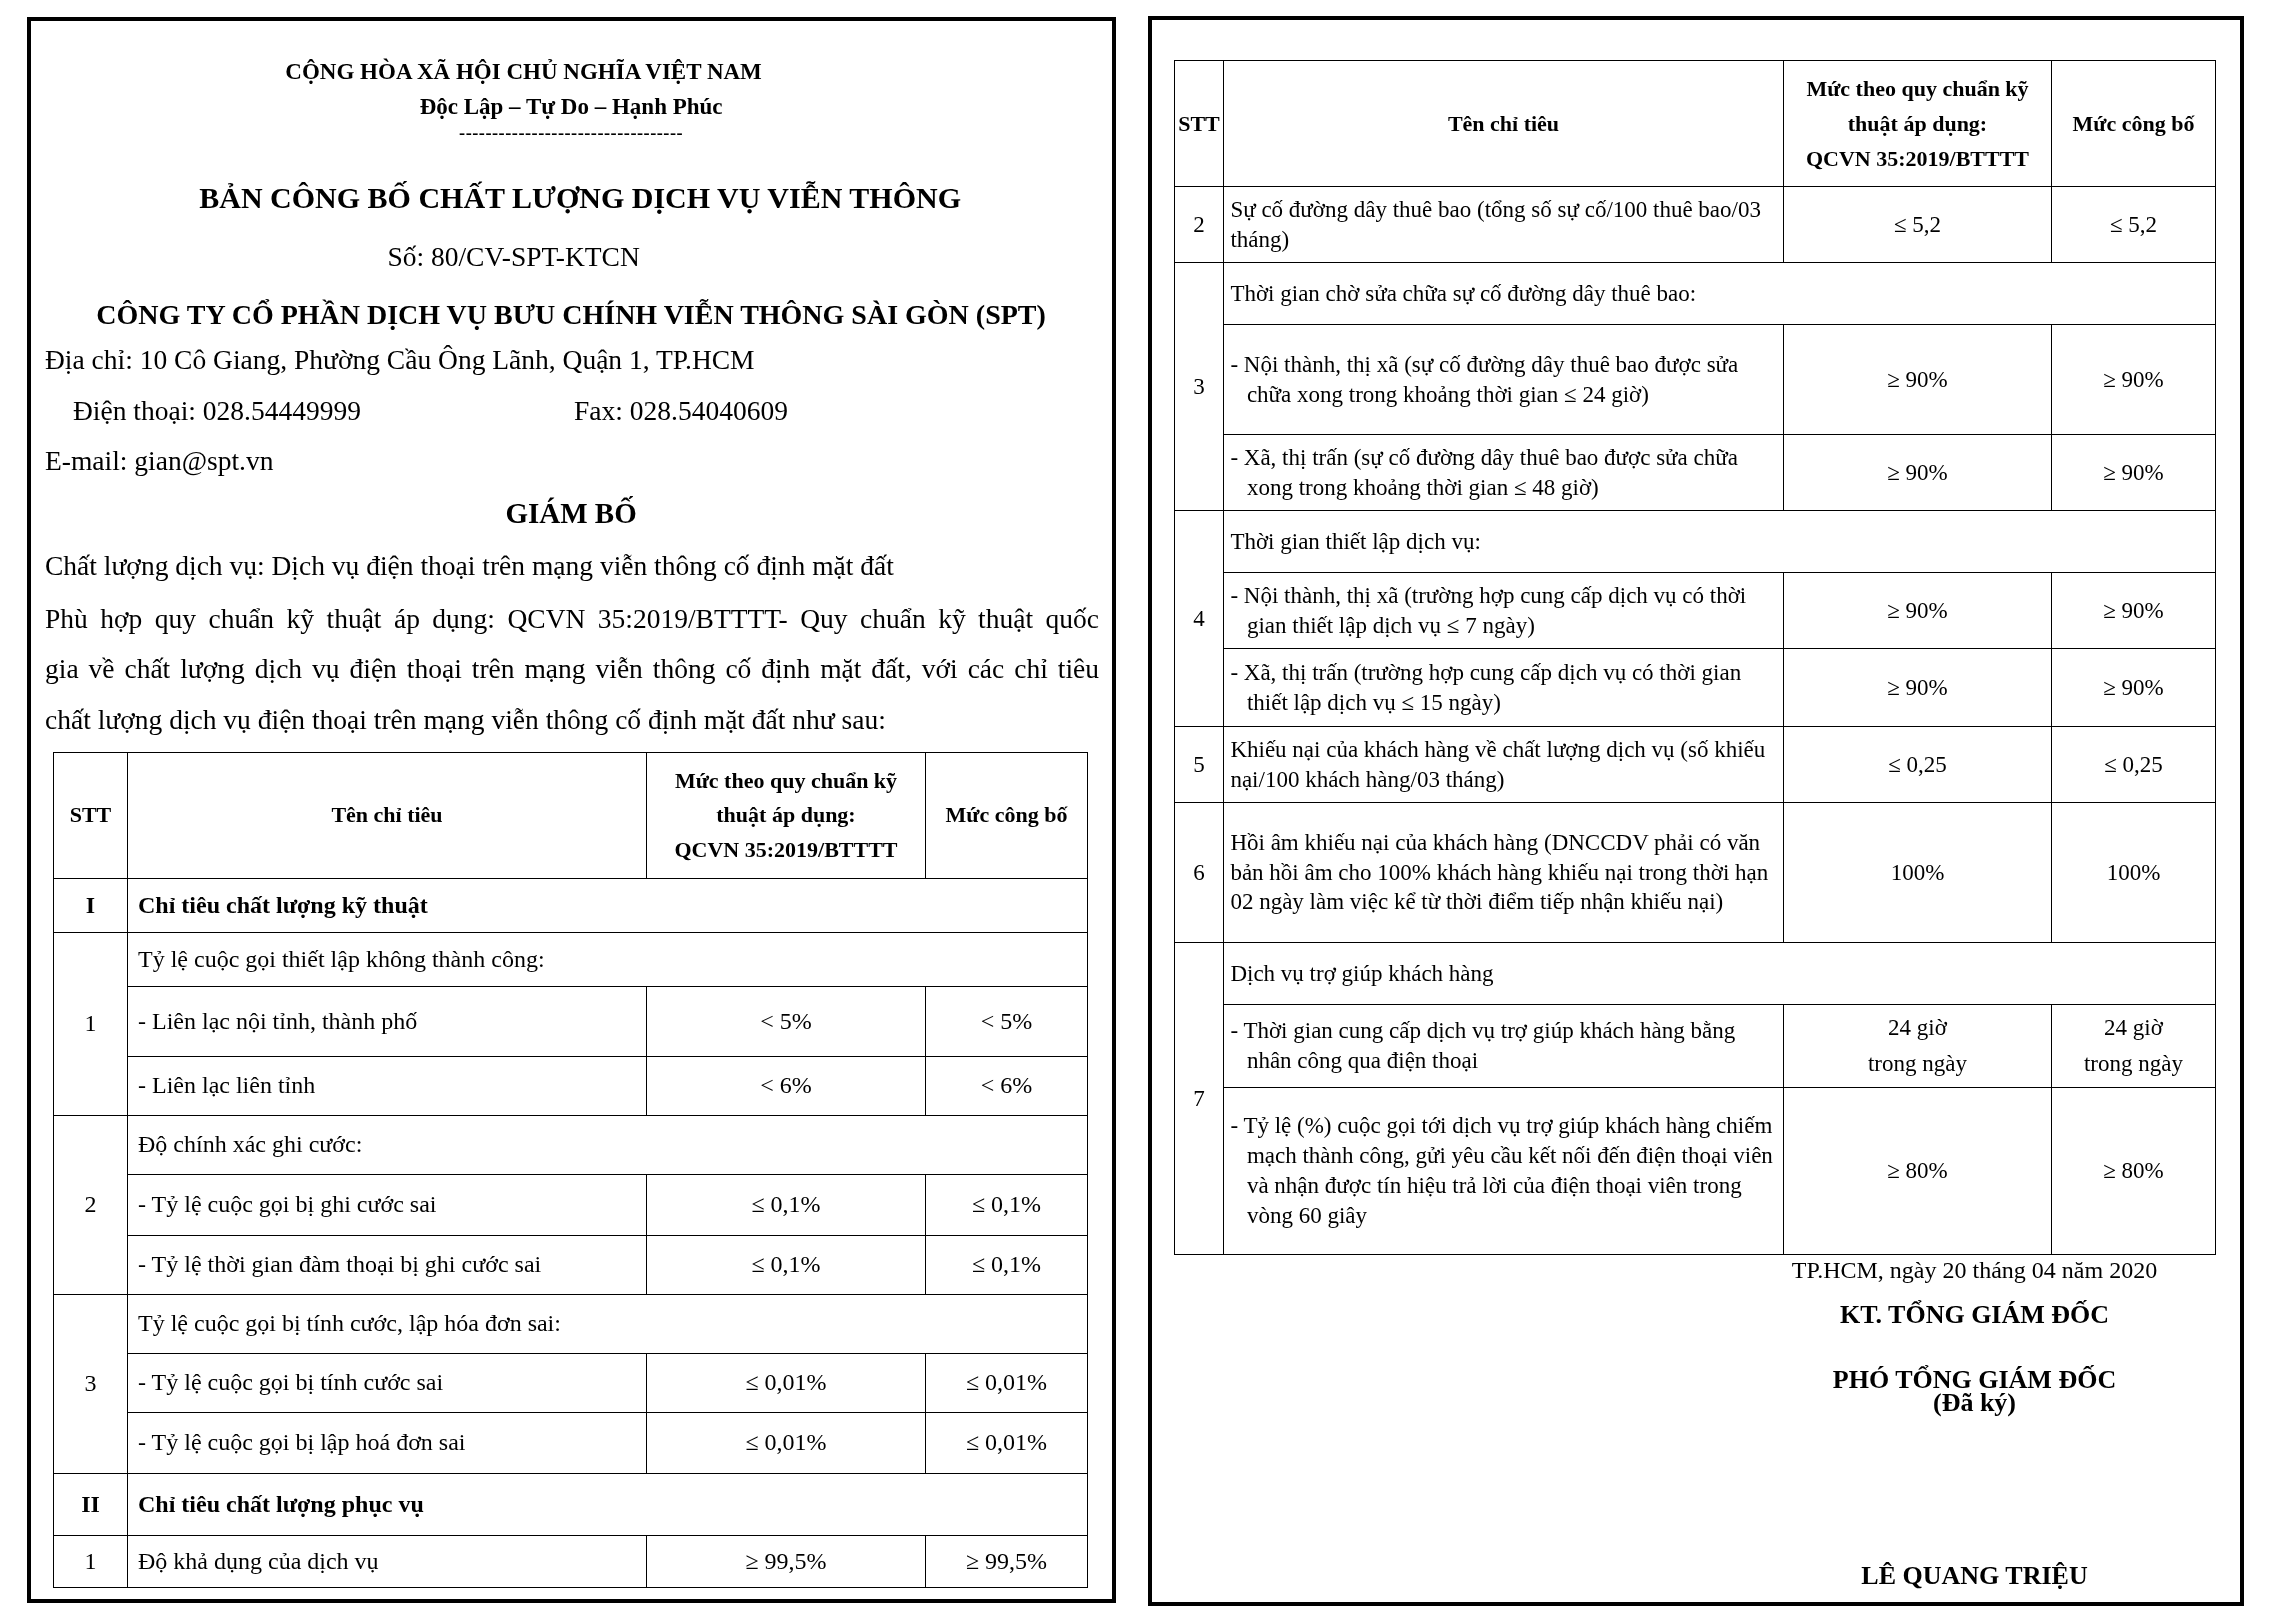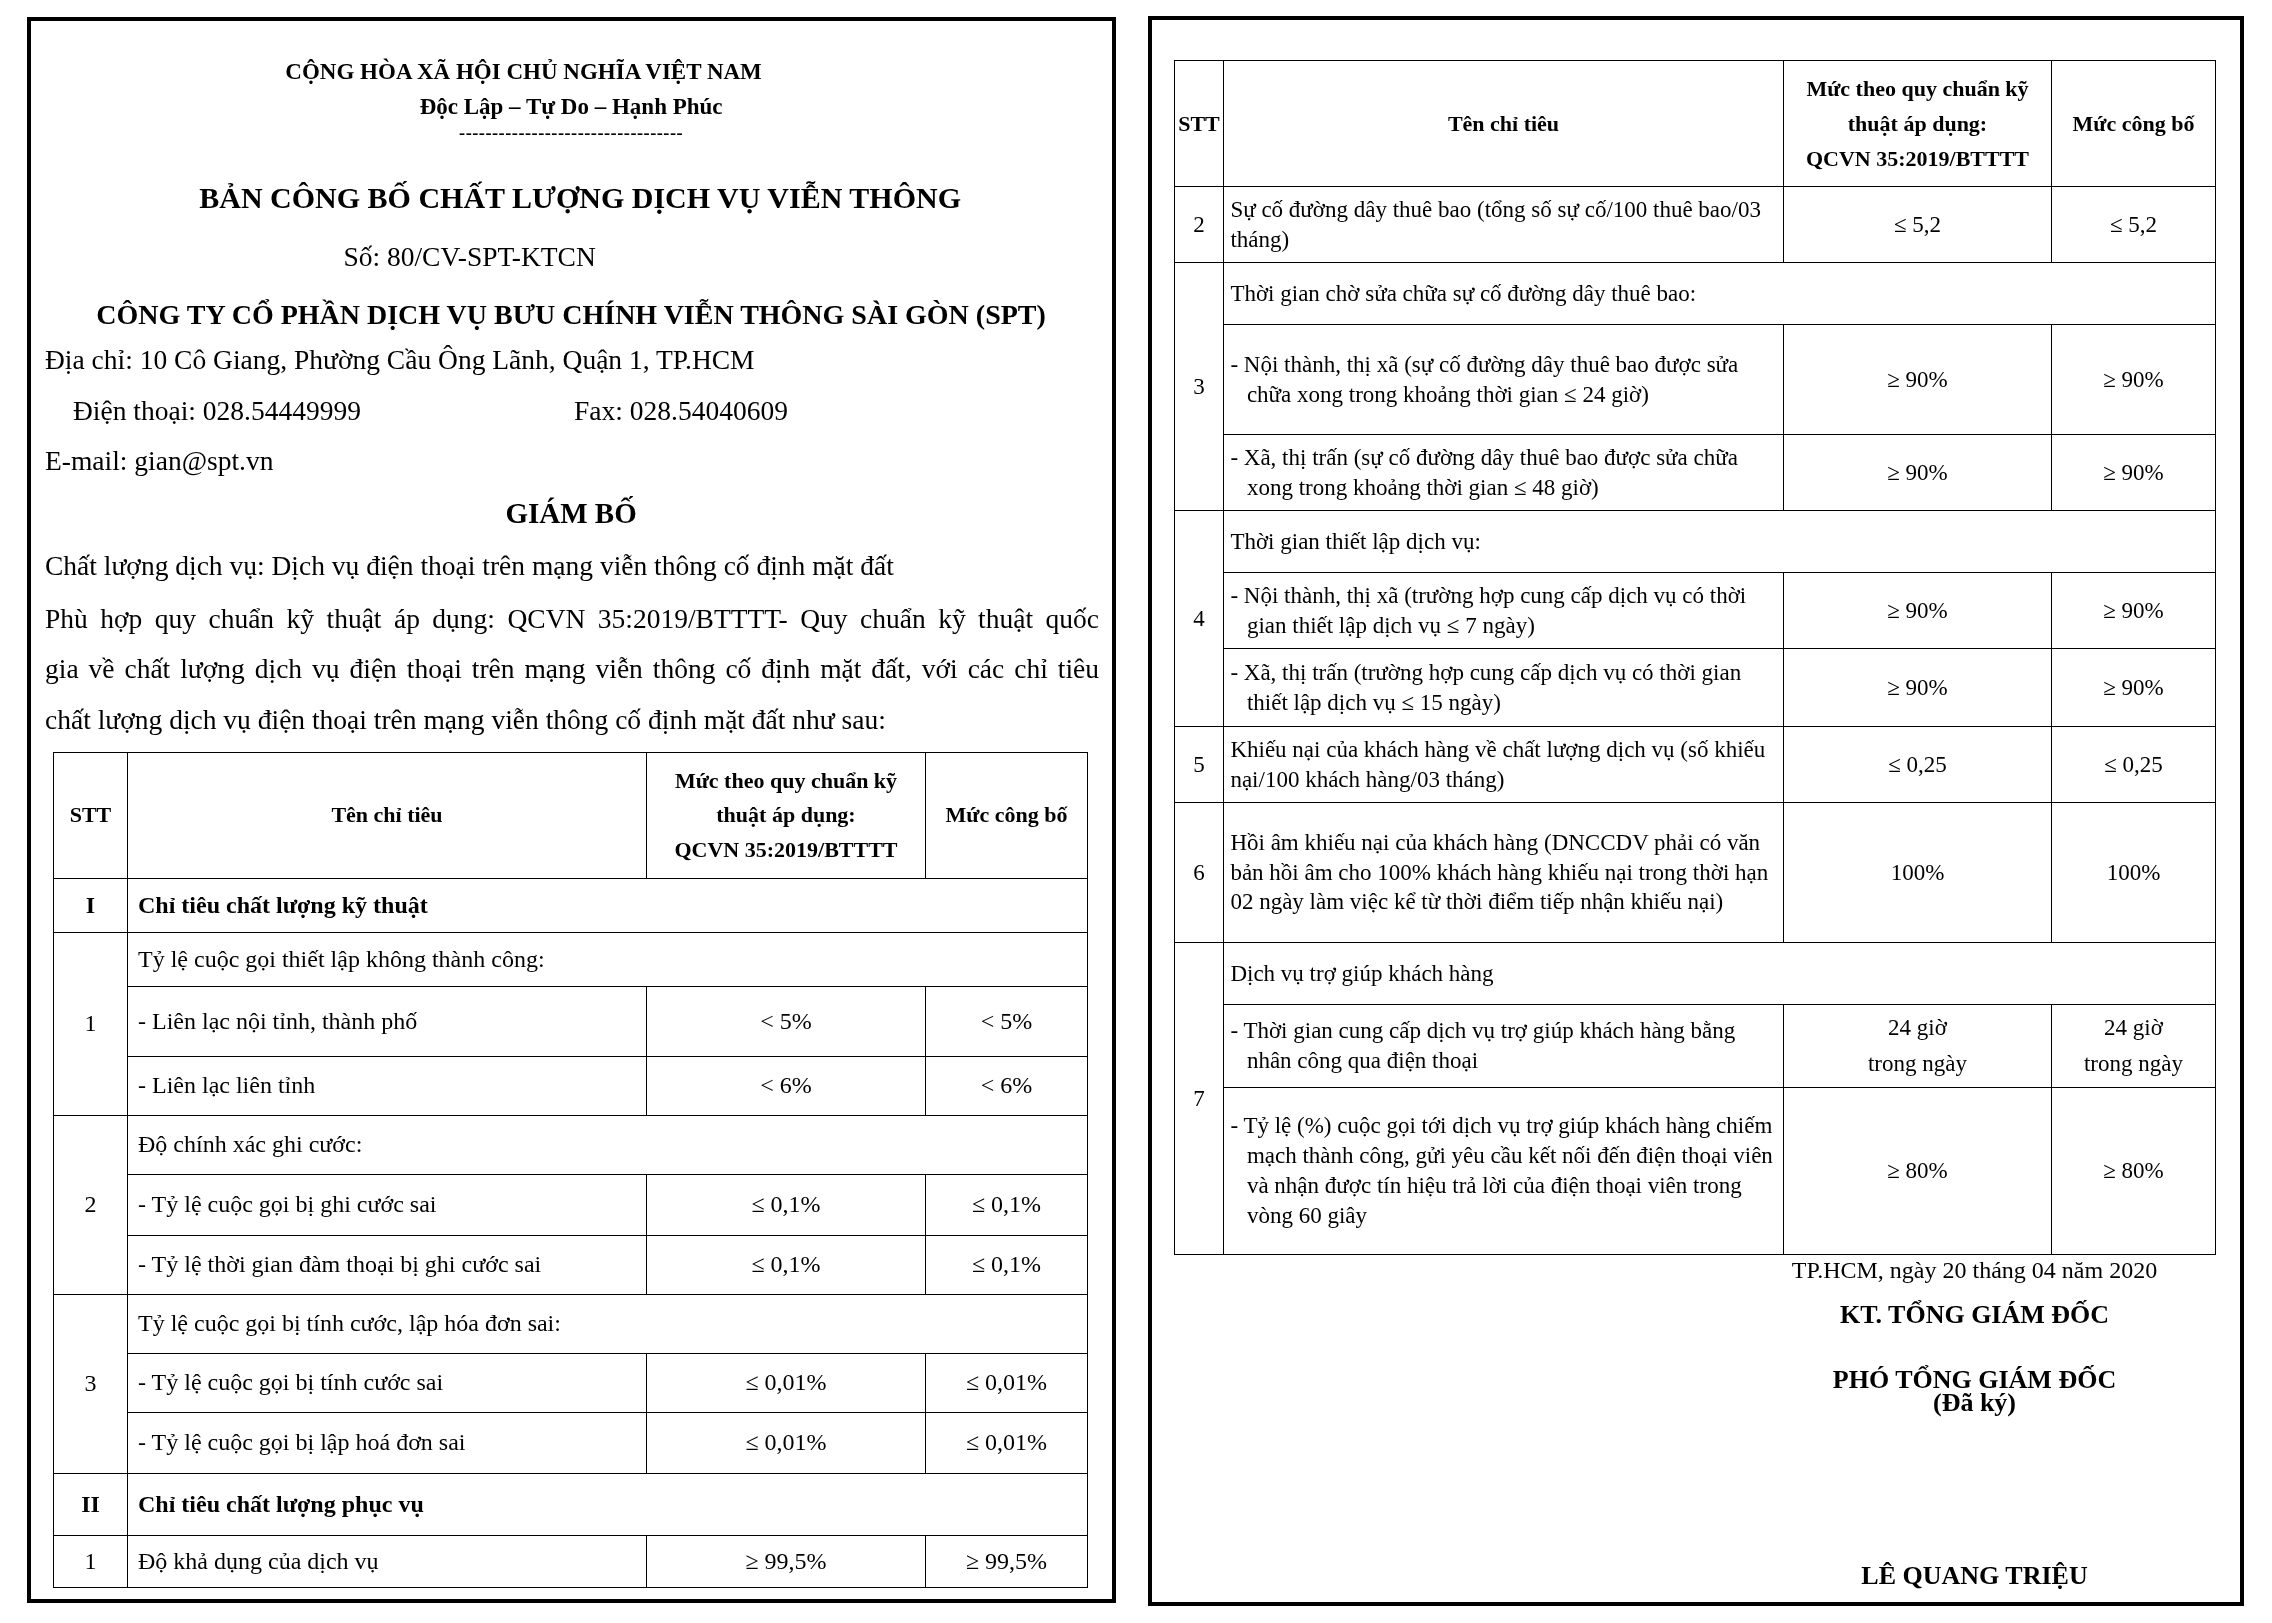--- a/index.html
+++ b/index.html
@@ -34,21 +34,21 @@
 </style>
 </head>
 <body>
 
 <div class="page" id="page-left"></div>
 
 <div class="abs center hdr1" style="left:26.6px; width:994px; top:59px;">CỘNG HÒA XÃ HỘI CHỦ NGHĨA VIỆT NAM</div>
 <div class="abs center hdr2" style="left:26.6px; width:1089px; top:94px;">Độc Lập – Tự Do – Hạnh Phúc</div>
 <div class="abs center dash" style="left:26.6px; width:1089px; top:123px;">----------------------------------</div>
 <div class="abs center title" style="left:26.6px; width:1107px; top:181px;text-align:center;">BẢN CÔNG BỐ CHẤT LƯỢNG DỊCH VỤ VIỄN THÔNG</div>
-<div class="abs center body-text" style="left:26.6px; width:886px; top:241px;">Số: 80/CV-SPT-KTCN</div>
+<div class="abs center body-text" style="left:26.6px; width:886px; top:241px;padding-left:44px;">Số: 80/CV-SPT-KTCN</div>
 <div class="abs center company" style="left:26.6px; width:1089px; top:299px;">CÔNG TY CỔ PHẦN DỊCH VỤ BƯU CHÍNH VIỄN THÔNG SÀI GÒN (SPT)</div>
 <div class="abs body-text" style="left:45px; top:344px;">Địa chỉ: 10 Cô Giang, Phường Cầu Ông Lãnh, Quận 1, TP.HCM</div>
 <div class="abs body-text" style="left:45px; top:395px;margin-left:28px;">Điện thoại: 028.54449999</div>
 <div class="abs body-text" style="left:574px; top:395px;">Fax: 028.54040609</div>
 <div class="abs body-text" style="left:45px; top:445px;">E-mail: gian@spt.vn</div>
 <div class="abs center title" style="left:26.6px; width:1089px; top:497px; font-size:29px;">GIÁM BỐ</div>
 <div class="abs body-text" style="left:45px; top:550px;">Chất lượng dịch vụ: Dịch vụ điện thoại trên mạng viễn thông cố định mặt đất</div>
 <div class="abs body-text" style="left:45px; top:603px; width:1054px; text-align:justify; text-align-last:justify;">Phù hợp quy chuẩn kỹ thuật áp dụng: QCVN 35:2019/BTTTT- Quy chuẩn kỹ thuật quốc</div>
 <div class="abs body-text" style="left:45px; top:653px; width:1054px; text-align:justify; text-align-last:justify;">gia về chất lượng dịch vụ điện thoại trên mạng viễn thông cố định mặt đất, với các chỉ tiêu</div>
 <div class="abs body-text" style="left:45px; top:704px;">chất lượng dịch vụ điện thoại trên mạng viễn thông cố định mặt đất như sau:</div>

